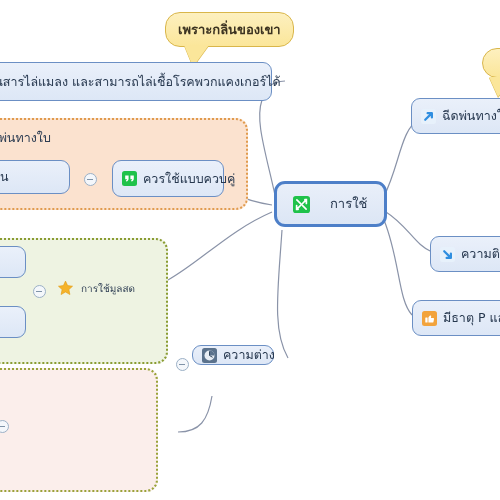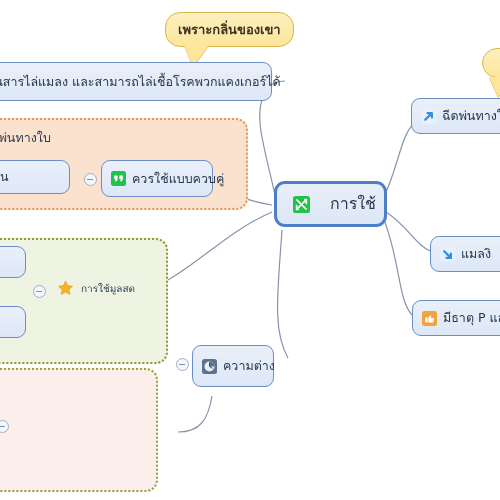--- a/index.html
+++ b/index.html
@@ -24,21 +24,21 @@
     display:flex;align-items:center;gap:6px;
     background:linear-gradient(180deg,#eaf0fa 0%,#dde7f6 100%);
     border:1.6px solid #6b8fc4;border-radius:9px;
     padding:5px 9px;
     color:#27384f;font-size:12.5px;line-height:1.25;
     white-space:nowrap;
   }
   .node.root{
     border:3px solid #4d7fc8;border-radius:11px;
     background:linear-gradient(180deg,#e9eff9 0%,#dce6f5 100%);
-    font-size:16px;padding:9px 16px;gap:20px;
+    font-size:13px;padding:9px 16px;gap:20px;
   }
   .node .lbl{display:inline-block;}
 
   
   .plain{
     position:absolute;display:flex;align-items:center;gap:7px;
     font-size:10px;color:#2c3c52;white-space:nowrap;background:transparent;
   }
 
   
@@ -132,21 +132,21 @@
   </div>
 
   <div class="plain" style="left:-18px;top:128px;font-size:12.5px;">
     <span>ฉีดพ่นทางใบ</span>
   </div>
 
   <div class="node" style="left:-70px;top:160px;width:140px;height:34px;">
     <span class="lbl">รับใส่โคนต้น</span>
   </div>
 
-  <div class="node" style="left:101px;top:160px;width:112px;height:37px;">
+  <div class="node" style="left:112px;top:160px;width:112px;height:37px;">
     <span class="ico">
       <svg viewBox="0 0 15 15">
           <rect width="15" height="15" rx="2.5" fill="#1fc24a"></rect>
         <path d="M3.2 4.6h3.4v3.1c0 1.4-.9 2.4-2.3 2.8l-.5-1c.8-.3 1.2-.7 1.2-1.3H3.2zM8.4 4.6h3.4v3.1c0 1.4-.9 2.4-2.3 2.8l-.5-1c.8-.3 1.2-.7 1.2-1.3H8.4z" fill="#fff"></path>
       </svg>
     </span>
     <span class="lbl">ควรใช้แบบควบคู่</span>
   </div>
   <div class="bubble" style="left:84px;top:173px;"></div>
 
@@ -168,21 +168,21 @@
       <svg viewBox="0 0 20 20">
         <path d="M10 1.3l2.5 5.3 5.8.7-4.3 4 1.2 5.8-5.2-3-5.2 3 1.2-5.8-4.3-4 5.8-.7z" fill="#f5b32a" stroke="#e09a12" stroke-width=".7" stroke-linejoin="round"></path>
       </svg>
     </span>
     <span>การใช้มูลสด</span>
   </div>
 
   <div class="bubble" style="left:-4px;top:420px;"></div>
 
 
-  <div class="node" style="left:192px;top:345px;width:82px;height:42px;">
+  <div class="node" style="left:192px;top:345px;width:82px;height:20px;">
     <span class="ico">
       <svg viewBox="0 0 15 15">
         <rect width="15" height="15" rx="2.5" fill="#5b728c"></rect>
         <circle cx="7.5" cy="7.5" r="5" fill="#e9eef5"></circle>
         <path d="M7.5 2.5 A5 5 0 0 1 12.5 7.5 L7.5 7.5 Z" fill="#5b728c"></path>
         <path d="M7.5 7.5 L7.5 3.4" stroke="#33485e" stroke-width="1"></path>
         <path d="M7.5 7.5 L10.6 9.3" stroke="#33485e" stroke-width="1"></path>
       </svg>
     </span>
     <span class="lbl">ความต่าง</span>
@@ -211,21 +211,21 @@
     <span class="lbl">ฉีดพ่นทางใบ</span>
   </div>
 
   <div class="node" style="left:430px;top:236px;width:96px;height:36px;">
     <span class="ico">
       <svg viewBox="0 0 15 15">
           <rect width="15" height="15" rx="2.5" fill="#e7f1fb"></rect>
         <path d="M4.2 4.2 L10.6 10.6 M6.6 10.9 L10.9 10.9 L10.9 6.6" stroke="#2f8ee0" stroke-width="2.2" fill="none" stroke-linecap="round" stroke-linejoin="round"></path>
       </svg>
     </span>
-    <span class="lbl">แมลงิ</span>
+    <span class="lbl">ความติ</span>
   </div>
 
   <div class="node" style="left:412px;top:300px;width:110px;height:36px;">
     <span class="ico">
       <svg viewBox="0 0 15 15">
           <rect width="15" height="15" rx="2.5" fill="#f2a33c"></rect>
         <path d="M6.4 6.4 V11.6 h4.1 c.6 0 .9-.4 1-.9l.5-2.6c.1-.6-.3-1-.9-1H8.9l.3-1.5c.1-.7-.3-1.2-.9-1.2-.4 0-.6.2-.8.6z" fill="#fff"></path>
         <rect x="3.3" y="6.4" width="2.3" height="5.2" rx=".5" fill="#fff"></rect>
       </svg>
     </span>

